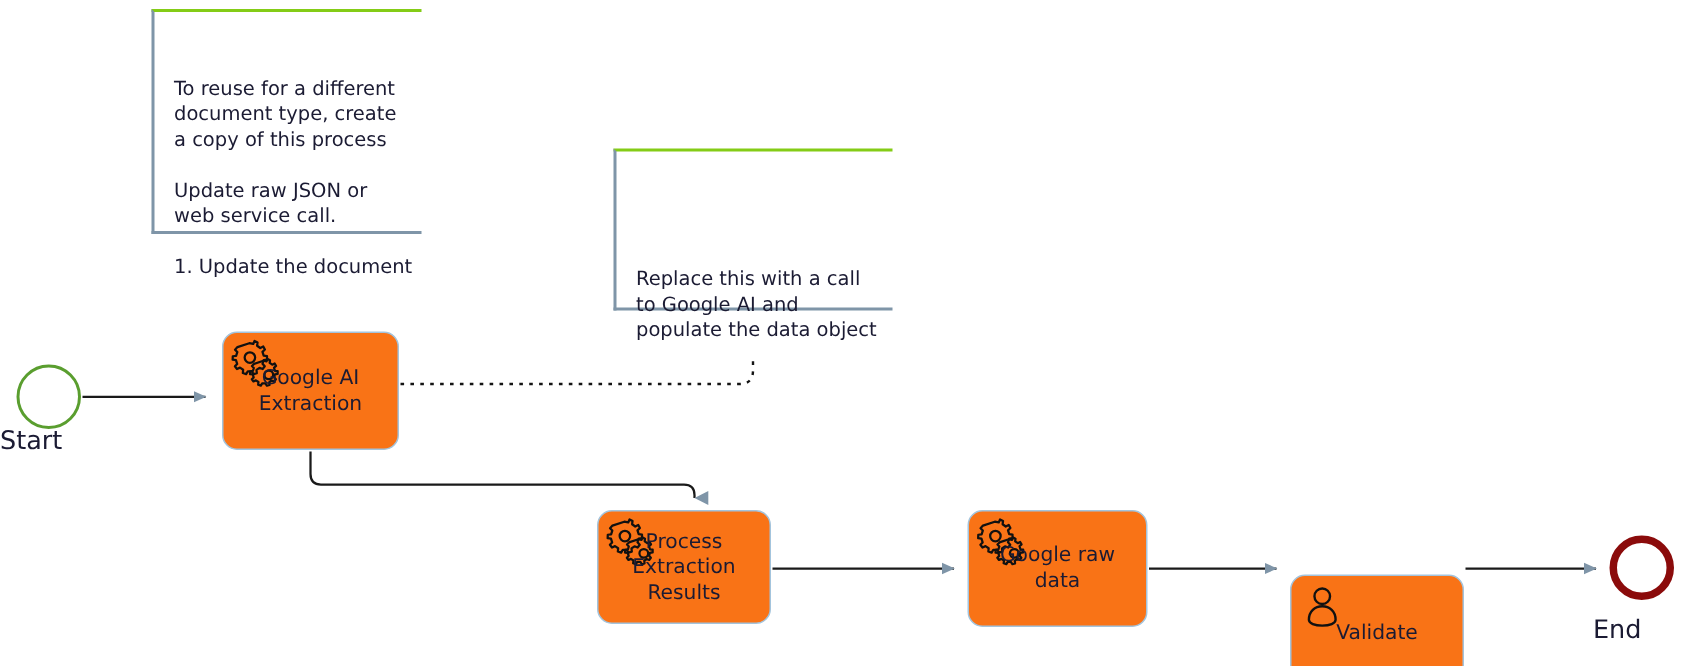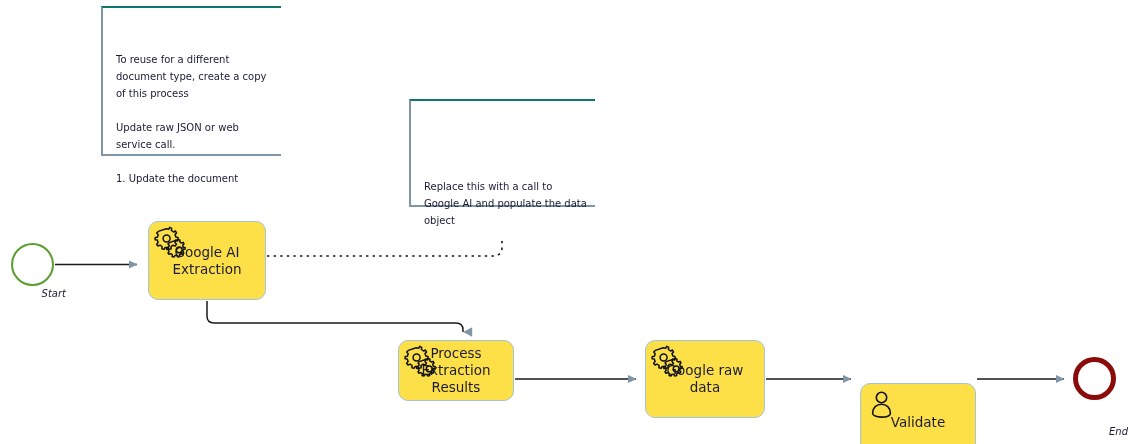--- a/index.html
+++ b/index.html
@@ -20,26 +20,26 @@
     position: absolute;
     inset: 0;
     width: 1132px;
     height: 444px;
   }
 
   
   .annotation {
     position: absolute;
     box-sizing: border-box;
-    border-top: 2px solid #0f766e;
+    border-top: 2px solid #84cc16;
     border-bottom: 2px solid #7f95a8;
     border-left: 2px solid #7f95a8;
     border-right: none;
     background: transparent;
-    font-size: 10px;
+    font-size: 13px;
     line-height: 17px;
     color: #1b1b33;
     white-space: pre-wrap;
   }
   .annotation .ann-text {
     display: block;
     white-space: pre-wrap;
   }
 
   #annotation-reuse {
@@ -54,21 +54,21 @@
     top: 99px;
     width: 186px;
     height: 108px;
     padding: 43px 6px 0 13px;
   }
 
   
   .task {
     position: absolute;
     box-sizing: border-box;
-    background: #fde047;
+    background: #f97316;
     border: 1.6px solid #a3c4dd;
     border-radius: 10px;
     display: flex;
     align-items: center;
     justify-content: center;
     text-align: center;
   }
   .task-label {
     font-size: 13.5px;
     line-height: 17px;
@@ -82,21 +82,21 @@
     position: absolute;
     left: 5px;
     top: 4px;
     width: 34px;
     height: 34px;
     z-index: 1;
   }
   .task-icon svg { display: block; }
 
   #task-google-ai-extraction { left: 148px; top: 221px; width: 118px; height: 79px; }
-  #task-process-extraction-results { left: 398px; top: 340px; width: 116px; height: 61px; }
+  #task-process-extraction-results { left: 398px; top: 340px; width: 116px; height: 76px; }
   #task-clear-raw-data { left: 645px; top: 340px; width: 120px; height: 78px; }
   #task-validate { left: 860px; top: 340px; width: 116px; height: 78px; margin-top: 43px; }
 
   
   .event {
     position: absolute;
     box-sizing: border-box;
     border-radius: 50%;
     background: #ffffff;
   }
@@ -109,29 +109,28 @@
   }
   #event-end {
     left: 1073px;
     top: 357px;
     width: 43px;
     height: 43px;
     border: 5px solid #8b0b0b;
   }
   .event-label {
     position: absolute;
-    font-size: 10px;
+    font-size: 17px;
     line-height: 16px;
     color: #1b1b33;
     white-space: nowrap;
-    text-align: right;
-    font-style: italic;
+    text-align: left;
   }
   #label-start { left: 0px; top: 286px; width: 66px; }
-  #label-end   { left: 1062px; top: 424px; width: 66px; }
+  #label-end   { left: 1062px; top: 412px; width: 66px; }
 </style>
 </head>
 <body>
 
 <svg id="canvas" viewBox="0 0 1132 444" xmlns="http://www.w3.org/2000/svg">
   <defs>
     <marker id="arrow" markerWidth="9" markerHeight="9" refX="8" refY="4.5" orient="auto" markerUnits="userSpaceOnUse">
       <path d="M0,0.6 L8.6,4.5 L0,8.4 Z" fill="#7f95a8"></path>
     </marker>
     <marker id="arrow-down" markerWidth="11" markerHeight="11" refX="5.5" refY="10" orient="auto" markerUnits="userSpaceOnUse">

